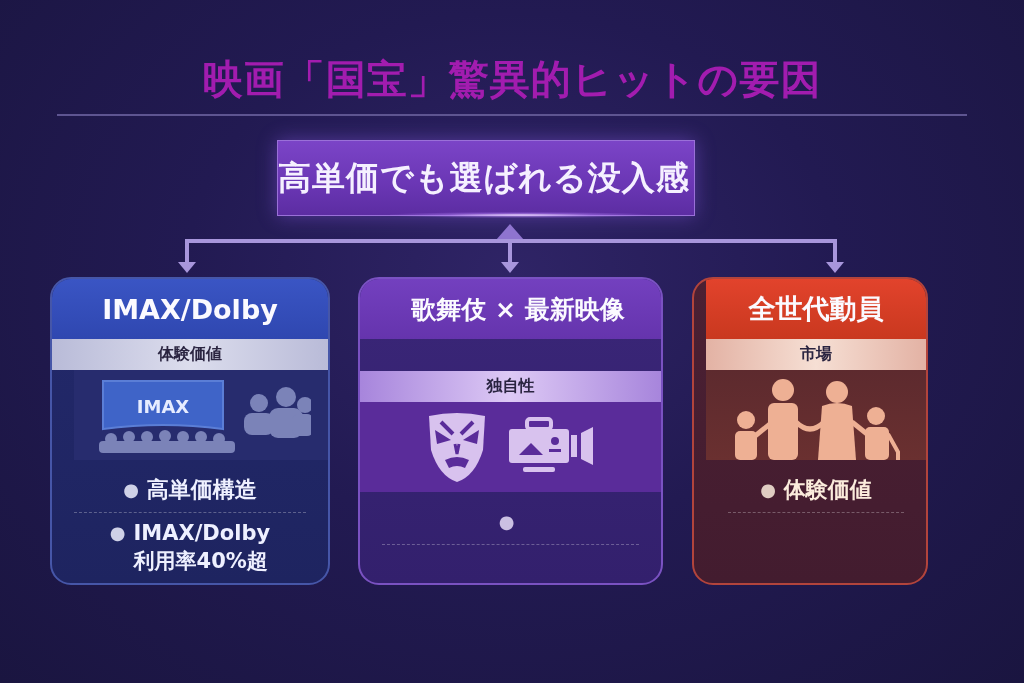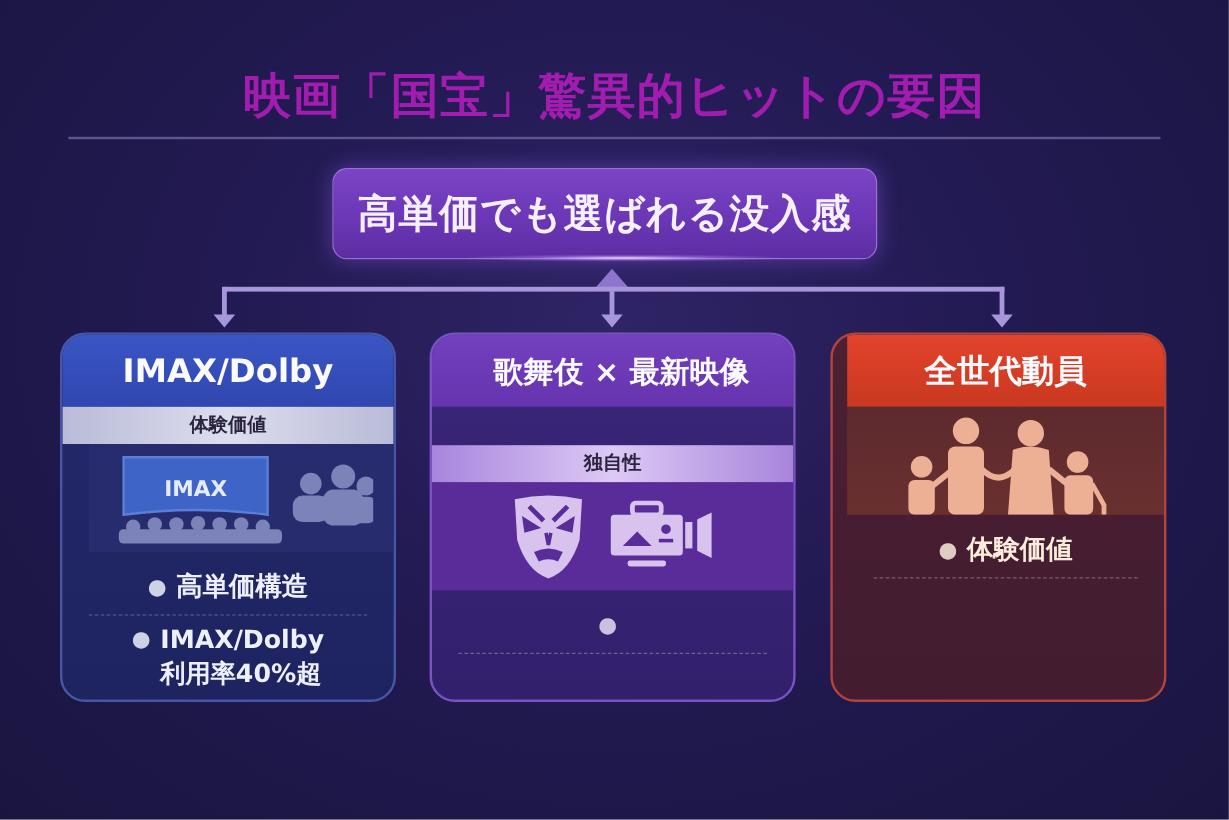--- a/index.html
+++ b/index.html
@@ -13,26 +13,26 @@
   .title {
     position: absolute; left: 0; top: 52px; width: 1024px;
     text-align: center; font-size: 40px; font-weight: bold; letter-spacing: 1px;
     color: #a21caf;
   }
   .title-rule {
     position: absolute; left: 57px; top: 114px; width: 910px; height: 2px;
     background: #5e5591;
   }
   .hero {
-    position: absolute; left: 277px; top: 140px; width: 454px; height: 76px;
-    border-radius: 12px;
+    position: absolute; left: 277px; top: 140px; width: 418px; height: 76px;
+    border-radius: 0;
     background: linear-gradient(180deg, #7b44c7 0%, #6a36b4 60%, #5c2da2 100%);
     border: 1px solid #9a70d8;
     box-shadow: 0 0 18px rgba(140, 90, 230, 0.45);
-    display: flex; align-items: center; justify-content: center;
+    display: flex; align-items: center; justify-content: flex-start;
   }
   .hero-text { font-size: 33px; font-weight: bold; color: #f5f0ff; letter-spacing: 1px; }
   .hero-glow {
     position: absolute; left: 390px; top: 212px; width: 260px; height: 6px;
     background: radial-gradient(ellipse at center, rgba(235,215,255,0.95) 0%, rgba(190,140,255,0.4) 40%, rgba(0,0,0,0) 75%);
   }
   .conn-h { position: absolute; left: 187px; top: 239px; width: 650px; height: 4px; background: #a896dc; }
   .conn-v { position: absolute; width: 4px; background: #a896dc; }
   .arrow-down {
     position: absolute; width: 0; height: 0;
@@ -78,21 +78,21 @@
 
   
   .c2 { left: 358px; width: 305px; border-color: #7a52c2;
         background: linear-gradient(180deg, #3a2678 0%, #33206d 100%); }
   .c2 .card-head { background: linear-gradient(180deg, #7340bf 0%, #6534ad 100%); padding-left: 15px; }
   .c2 .card-sub { background: linear-gradient(90deg, #a785dc 0%, #ddc9f5 50%, #a785dc 100%); margin-top: 32px; }
   .c2 .card-art { background: #5a2c9a; }
   .c2 .card-body { color: #e6dcf7; }
 
   
-  .c3 { left: 692px; width: 280px; border-color: #b2443c;
+  .c3 { left: 692px; width: 236px; border-color: #b2443c;
         background: linear-gradient(180deg, #4b2033 0%, #431c2f 100%); padding-left: 12px; }
   .c3 .card-head { background: linear-gradient(180deg, #e2432c 0%, #c9381f 100%); }
   .c3 .card-sub { background: linear-gradient(90deg, #e3b2a4 0%, #f6dfd4 50%, #e3b2a4 100%); }
   .c3 .card-art { background: linear-gradient(180deg, #5d2a2e 0%, #6a3030 100%); }
   .c3 .card-body { color: #fbecdc; }
 </style>
 </head>
 <body>
 
 <div class="title">映画「国宝」驚異的ヒットの要因</div>
@@ -183,20 +183,21 @@
   <div class="card-body">
     <div class="bullet" style="font-size:21px;">
       <span class="dot">●</span>
     </div>
     <div class="sep"></div>
   </div>
 </div>
 
 <div class="card c3">
   <div class="card-head">全世代動員</div>
+  <div class="card-sub">市場</div>
   <div class="card-art" style="align-items:flex-end;">
     <svg width="180" height="84" viewBox="0 0 180 84">
       <g fill="#eeb094">
         <circle cx="20" cy="44" r="9"></circle>
           <rect x="9" y="55" width="22" height="29" rx="5"></rect>
         <circle cx="57" cy="14" r="11"></circle>
           <rect x="42" y="27" width="30" height="57" rx="6"></rect>
         <circle cx="111" cy="16" r="11"></circle>
           <path d="M96 30 Q111 24 126 30 L130 84 L92 84 Z"></path>
         <circle cx="150" cy="40" r="9"></circle>

